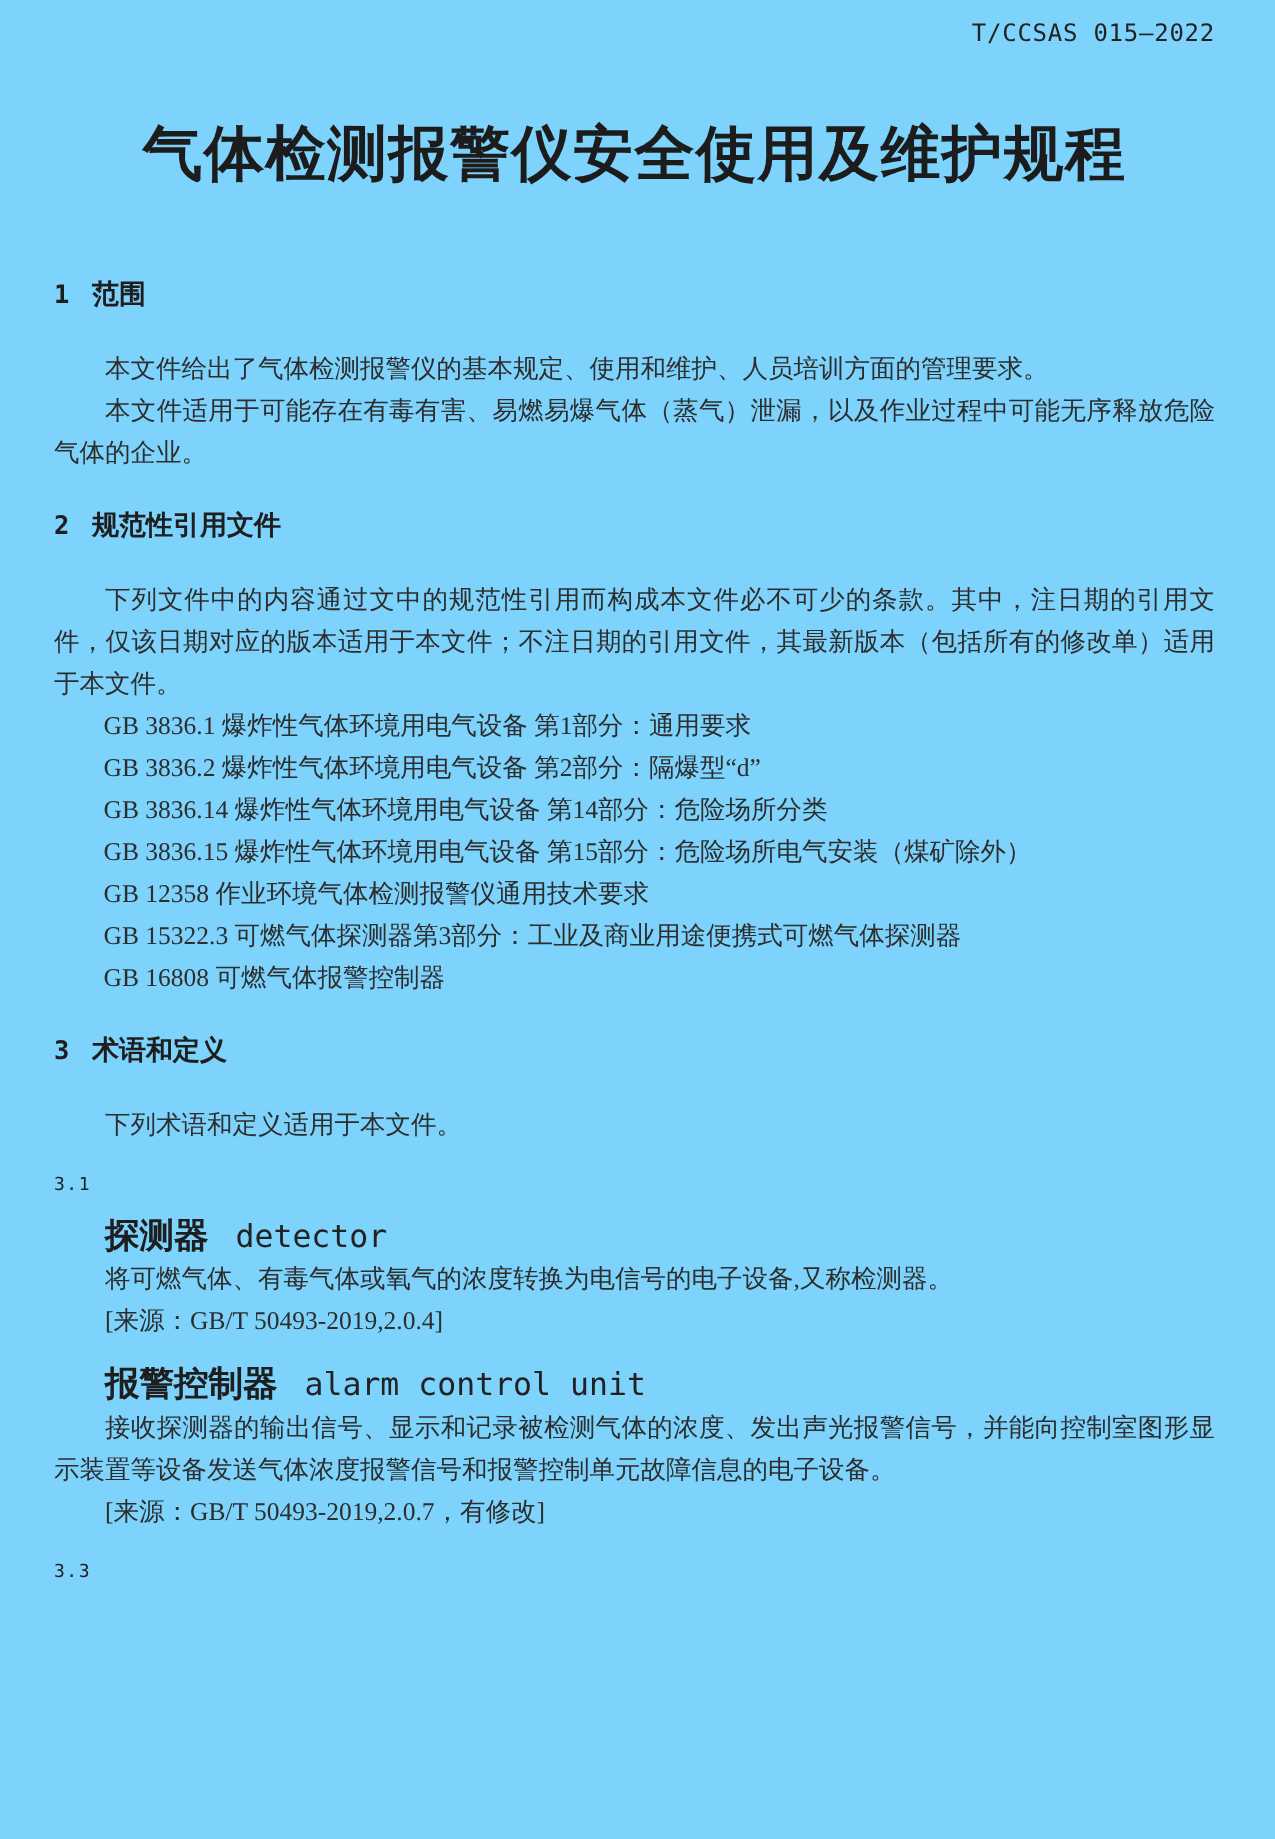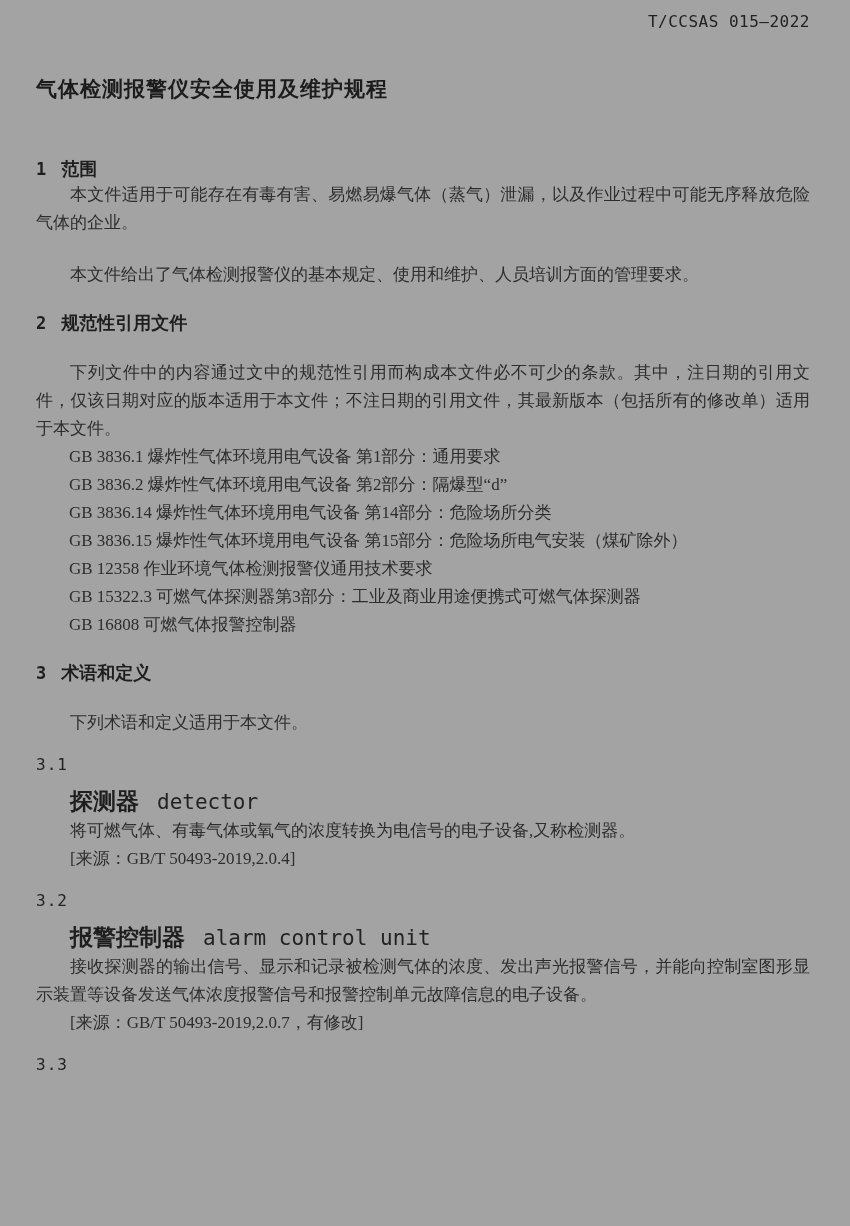--- a/index.html
+++ b/index.html
@@ -7,35 +7,35 @@
     width: 850px; height: 1226px;
     background: #f6f6f5;
     font-family: "Liberation Serif", "DejaVu Serif", serif;
     color: #2d2d2d;
     overflow: hidden;
   }
   .page {
     box-sizing: border-box;
     width: 850px; height: 1226px;
     padding: 12px 40px 0 36px;
-    background: #a3a3a3;
+    background: #7dd3fc;
   }
   .doc-number {
     text-align: right;
     font-family: "DejaVu Sans Mono", monospace;
     font-size: 16px;
     color: #222;
     letter-spacing: 0.5px;
   }
   .title {
     margin: 44px 0 0 0;
-    text-align: left;
+    text-align: center;
     font-family: "Liberation Sans", "DejaVu Sans", sans-serif;
     font-weight: bold;
-    font-size: 21px;
+    font-size: 40px;
     letter-spacing: 1px;
     color: #1c1c1c;
   }
   .sec-head {
     display: flex;
     align-items: baseline;
     gap: 15px;
     font-family: "Liberation Sans", "DejaVu Sans", sans-serif;
     font-weight: bold;
     font-size: 18px;
@@ -61,21 +61,21 @@
     list-style: none;
   }
   .refs li {
     font-size: 17px;
     line-height: 28px;
     white-space: pre-wrap;
   }
   .clause-num {
     margin-top: 18px;
     font-family: "DejaVu Sans Mono", monospace;
-    font-size: 16px;
+    font-size: 12px;
     letter-spacing: 1px;
     color: #222;
   }
   .term-line {
     margin: 12px 0 0 34px;
     display: flex;
     align-items: baseline;
     gap: 18px;
   }
   .term-zh {
@@ -103,22 +103,22 @@
 <div class="page">
 
   <div class="doc-number">T/CCSAS 015—2022</div>
 
   <h1 class="title">气体检测报警仪安全使用及维护规程</h1>
 
   <div class="sec-head mt-sec1">
     <span class="sec-num">1</span>
     <span>范围</span>
   </div>
+  <p class="body-para first-para">本文件给出了气体检测报警仪的基本规定、使用和维护、人员培训方面的管理要求。</p>
   <p class="body-para">本文件适用于可能存在有毒有害、易燃易爆气体（蒸气）泄漏，以及作业过程中可能无序释放危险气体的企业。</p>
-  <p class="body-para first-para">本文件给出了气体检测报警仪的基本规定、使用和维护、人员培训方面的管理要求。</p>
 
   <div class="sec-head mt-sec">
     <span class="sec-num">2</span>
     <span>规范性引用文件</span>
   </div>
   <p class="body-para first-para">下列文件中的内容通过文中的规范性引用而构成本文件必不可少的条款。其中，注日期的引用文件，仅该日期对应的版本适用于本文件；不注日期的引用文件，其最新版本（包括所有的修改单）适用于本文件。</p>
   <ul class="refs">
     <li>GB 3836.1 爆炸性气体环境用电气设备 第1部分：通用要求</li>
     <li>GB 3836.2 爆炸性气体环境用电气设备 第2部分：隔爆型“d”</li>
     <li>GB 3836.14 爆炸性气体环境用电气设备 第14部分：危险场所分类</li>
@@ -135,21 +135,20 @@
   <p class="body-para first-para">下列术语和定义适用于本文件。</p>
 
   <div class="clause-num">3.1</div>
   <div class="term-line">
     <span class="term-zh">探测器</span>
     <span class="term-en">detector</span>
   </div>
   <p class="term-def">将可燃气体、有毒气体或氧气的浓度转换为电信号的电子设备,又称检测器。</p>
   <p class="term-src">[来源：GB/T 50493-2019,2.0.4]</p>
 
-  <div class="clause-num">3.2</div>
   <div class="term-line">
     <span class="term-zh">报警控制器</span>
     <span class="term-en">alarm control unit</span>
   </div>
   <p class="term-def">接收探测器的输出信号、显示和记录被检测气体的浓度、发出声光报警信号，并能向控制室图形显示装置等设备发送气体浓度报警信号和报警控制单元故障信息的电子设备。</p>
   <p class="term-src">[来源：GB/T 50493-2019,2.0.7，有修改]</p>
 
   <div class="clause-num">3.3</div>
 
 </div>

